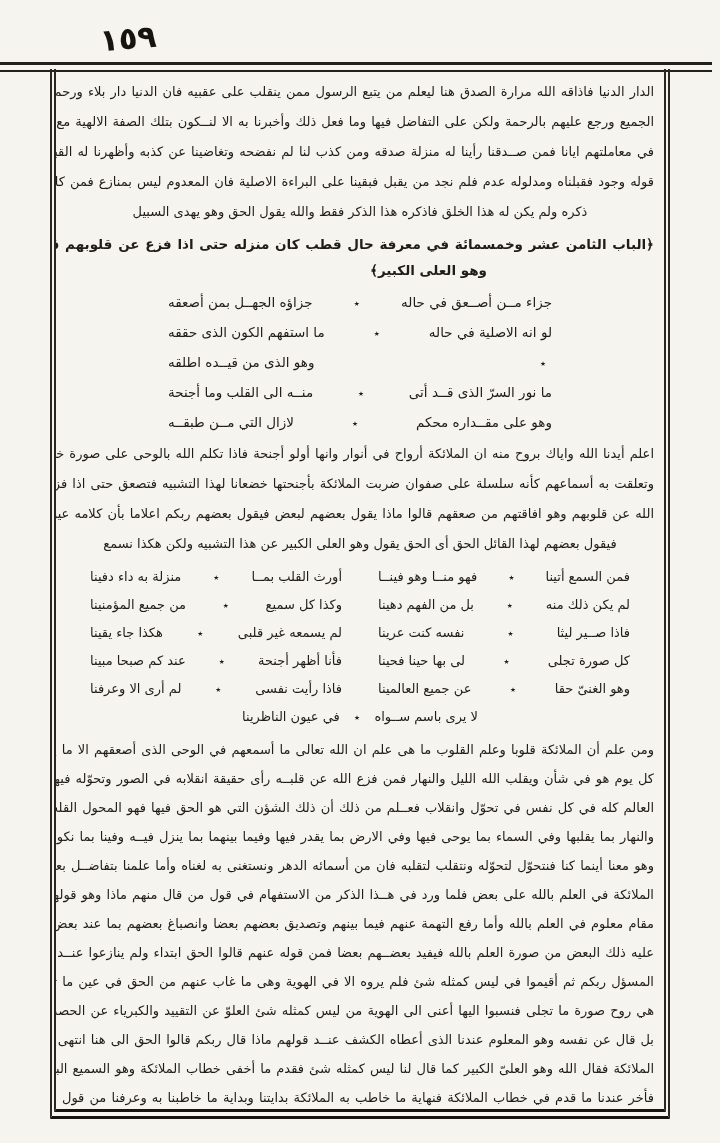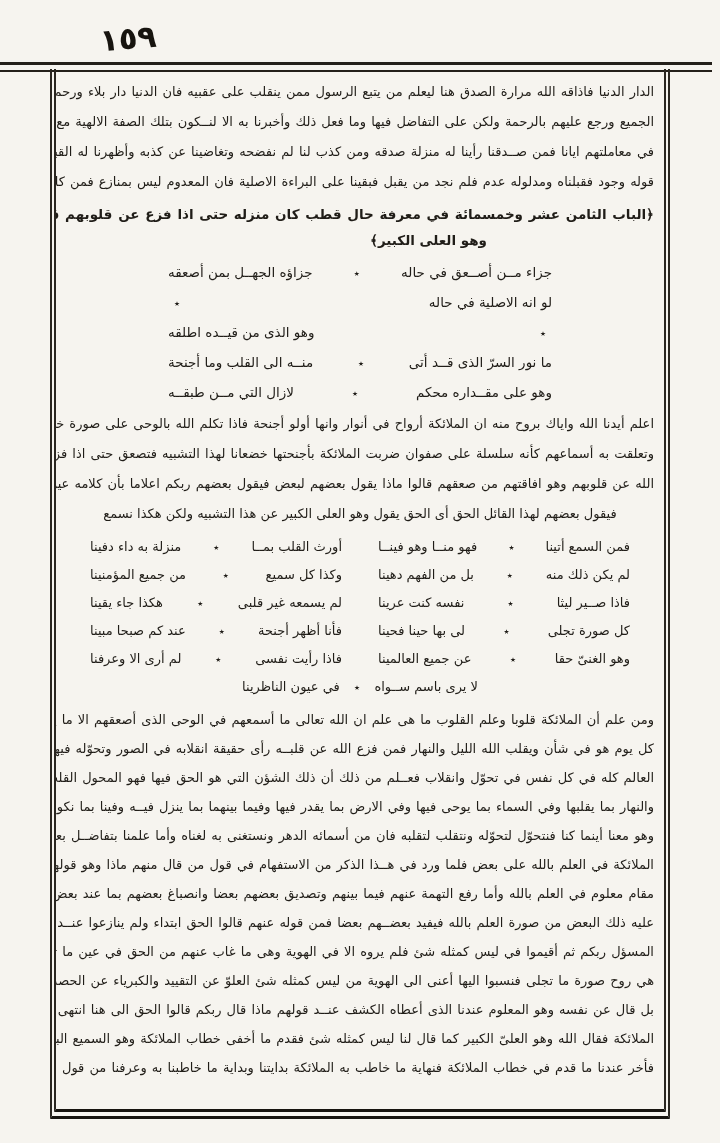--- a/index.html
+++ b/index.html
@@ -69,36 +69,38 @@
 
   <div class="top-rule"></div>
 
   <div class="frame">
 
     <div class="para1">
       <div class="jline">الدار الدنيا فاذاقه الله مرارة الصدق هنا ليعلم من يتبع الرسول ممن ينقلب على عقبيه فان الدنيا دار بلاء ورحم الله</div>
       <div class="jline">الجميع ورجع عليهم بالرحمة ولكن على التفاضل فيها وما فعل ذلك وأخبرنا به الا لنــكون بتلك الصفة الالهية مع عباده</div>
       <div class="jline">في معاملتهم ايانا فمن صــدقنا رأينا له منزلة صدقه ومن كذب لنا لم نفضحه وتغاضينا عن كذبه وأظهرنا له القبول قوله لان</div>
       <div class="jline">قوله وجود فقبلناه ومدلوله عدم فلم نجد من يقبل فبقينا على البراءة الاصلية فان المعدوم ليس بمنازع فمن كان هــذا</div>
+      <div class="cline">ذكره ولم يكن له هذا الخلق فاذكره هذا الذكر فقط والله يقول الحق وهو يهدى السبيل</div>
     </div>
 
     <div class="heading">
       <div class="jline">﴿الباب الثامن عشر وخمسمائة في معرفة حال قطب كان منزله حتى اذا فزع عن قلوبهم قالوا ماذا قال ربكم قالوا الحق</div>
       <div class="tail-line">وهو العلى الكبير﴾</div>
     </div>
 
     <div class="poetry-a">
       <div class="verse">
         <span>جزاء مــن أصــعق في حاله</span>
           <span class="sep">٭</span>
           <span>جزاؤه الجهــل بمن أصعقه</span>
       </div>
       <div class="verse">
         <span>لو انه الاصلية في حاله</span>
           <span class="sep">٭</span>
+          <span>ما استفهم الكون الذى حققه</span>
       </div>
       <div class="verse">
           <span class="sep">٭</span>
           <span>وهو الذى من قيــده اطلقه</span>
       </div>
       <div class="verse">
         <span>ما نور السرّ الذى قــد أتى</span>
           <span class="sep">٭</span>
           <span>منــه الى القلب وما أجنحة</span>
       </div>

